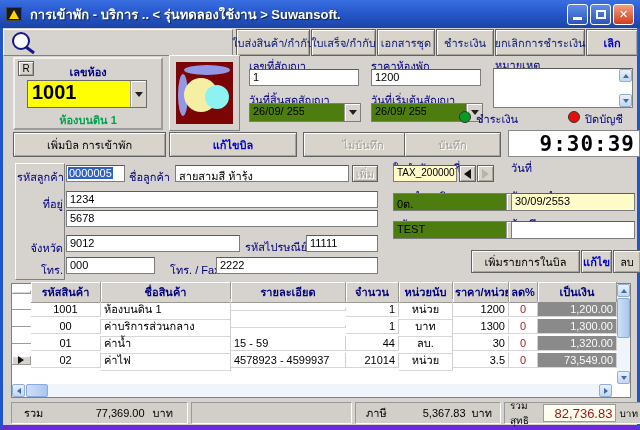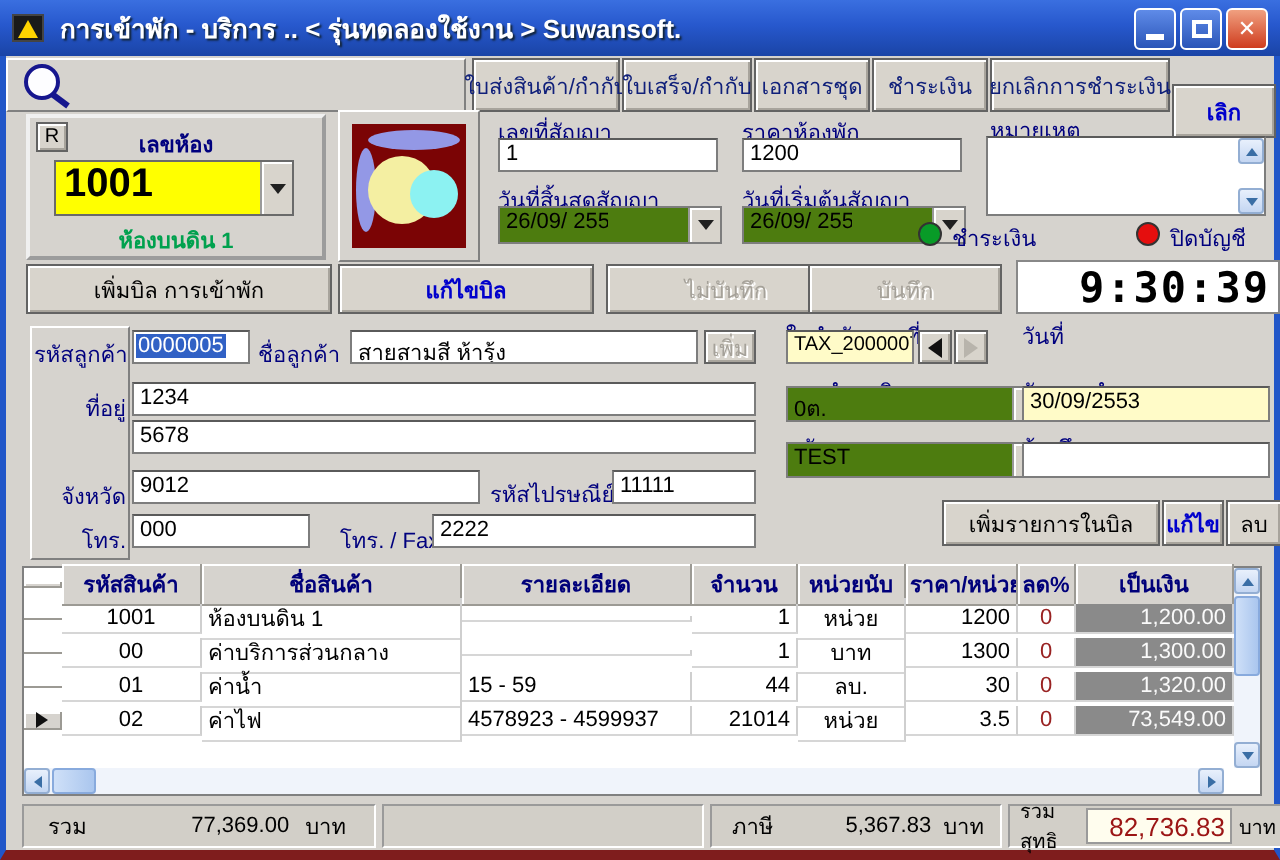--- a/index.html
+++ b/index.html
@@ -1,19 +1,19 @@
 <!DOCTYPE html>
 <html><head>
 <meta charset="utf-8">
 <style>
   * { margin:0; padding:0; box-sizing:border-box; }
   html,body { width:640px; height:430px; }
   body { font-family:"Liberation Sans","DejaVu Sans",sans-serif; font-size:11px; background:#d6d3ce; overflow:hidden; }
   .window { position:relative; width:640px; height:430px; background:#d6d3ce;
-            border-left:3px solid #2156c8; border-right:3px solid #2156c8; border-bottom:5px solid #7f1d1d; }
+            border-left:3px solid #2156c8; border-right:3px solid #2156c8; border-bottom:5px solid #6d28d9; }
   .abs { position:absolute; }
 
   
   .titlebar { position:absolute; left:-3px; top:0; width:640px; height:28px;
               background:linear-gradient(180deg,#3a6fe0 0%,#2758cd 45%,#1a44a6 100%);
               display:flex; align-items:center; padding:0 6px; }
   .app-icon { width:16px; height:14px; background:#1a1a1a; border:1px solid #444; position:relative; flex:0 0 auto; }
   .app-icon::after { content:""; position:absolute; left:2px; top:2px; border-left:5px solid transparent;
               border-right:5px solid transparent; border-bottom:9px solid #ffd400; }
   .title-text { color:#fff; font-weight:bold; font-size:13px; margin-left:8px; white-space:nowrap;
@@ -124,21 +124,21 @@
     <svg width="28" height="26" viewBox="0 0 28 26" style="margin-left:5px">
       <circle cx="12" cy="11" r="8" fill="#fdfdff" stroke="#16168e" stroke-width="2"></circle>
       <line x1="17" y1="17" x2="25" y2="23" stroke="#16168e" stroke-width="3"></line>
     </svg>
   </div>
   <div class="abs btn" style="left:233px;top:29px;width:74px;height:27px">ใบส่งสินค้า/กำกับ</div>
   <div class="abs btn" style="left:308px;top:29px;width:65px;height:27px">ใบเสร็จ/กำกับ</div>
   <div class="abs btn" style="left:374px;top:29px;width:58px;height:27px">เอกสารชุด</div>
   <div class="abs btn" style="left:433px;top:29px;width:58px;height:27px">ชำระเงิน</div>
   <div class="abs btn" style="left:492px;top:29px;width:90px;height:27px">ยกเลิกการชำระเงิน</div>
-  <div class="abs btn blue" style="left:583px;top:42px;width:52px;height:27px">เลิก</div>
+  <div class="abs btn blue" style="left:583px;top:29px;width:52px;height:27px">เลิก</div>
 
   <div class="abs room-panel">
     <div class="abs btn" style="left:3px;top:2px;width:16px;height:15px;font-size:10px;color:#000">R</div>
     <div class="abs lbl" style="left:0;top:4px;width:100%;text-align:center;font-weight:bold">เลขห้อง</div>
     <div class="room-combo">
       <span class="room-num">1001</span>
       <span class="drop">
           <span class="tri-down"></span>
         </span>
     </div>

